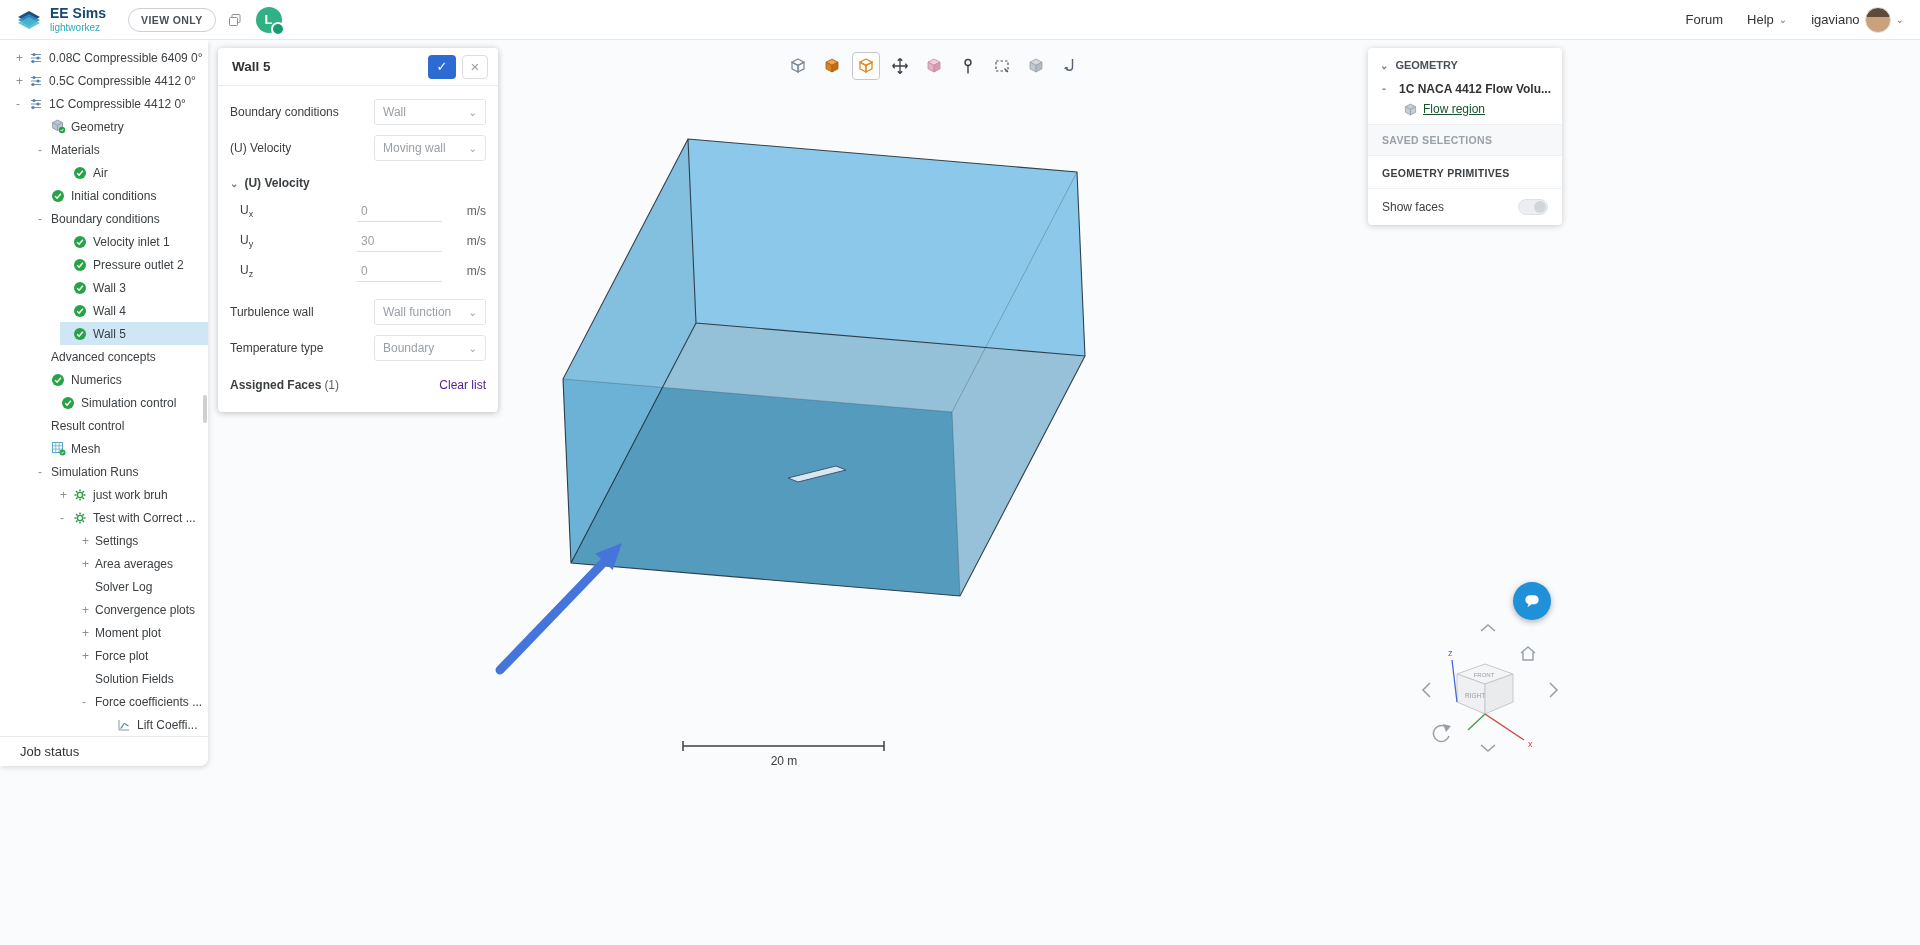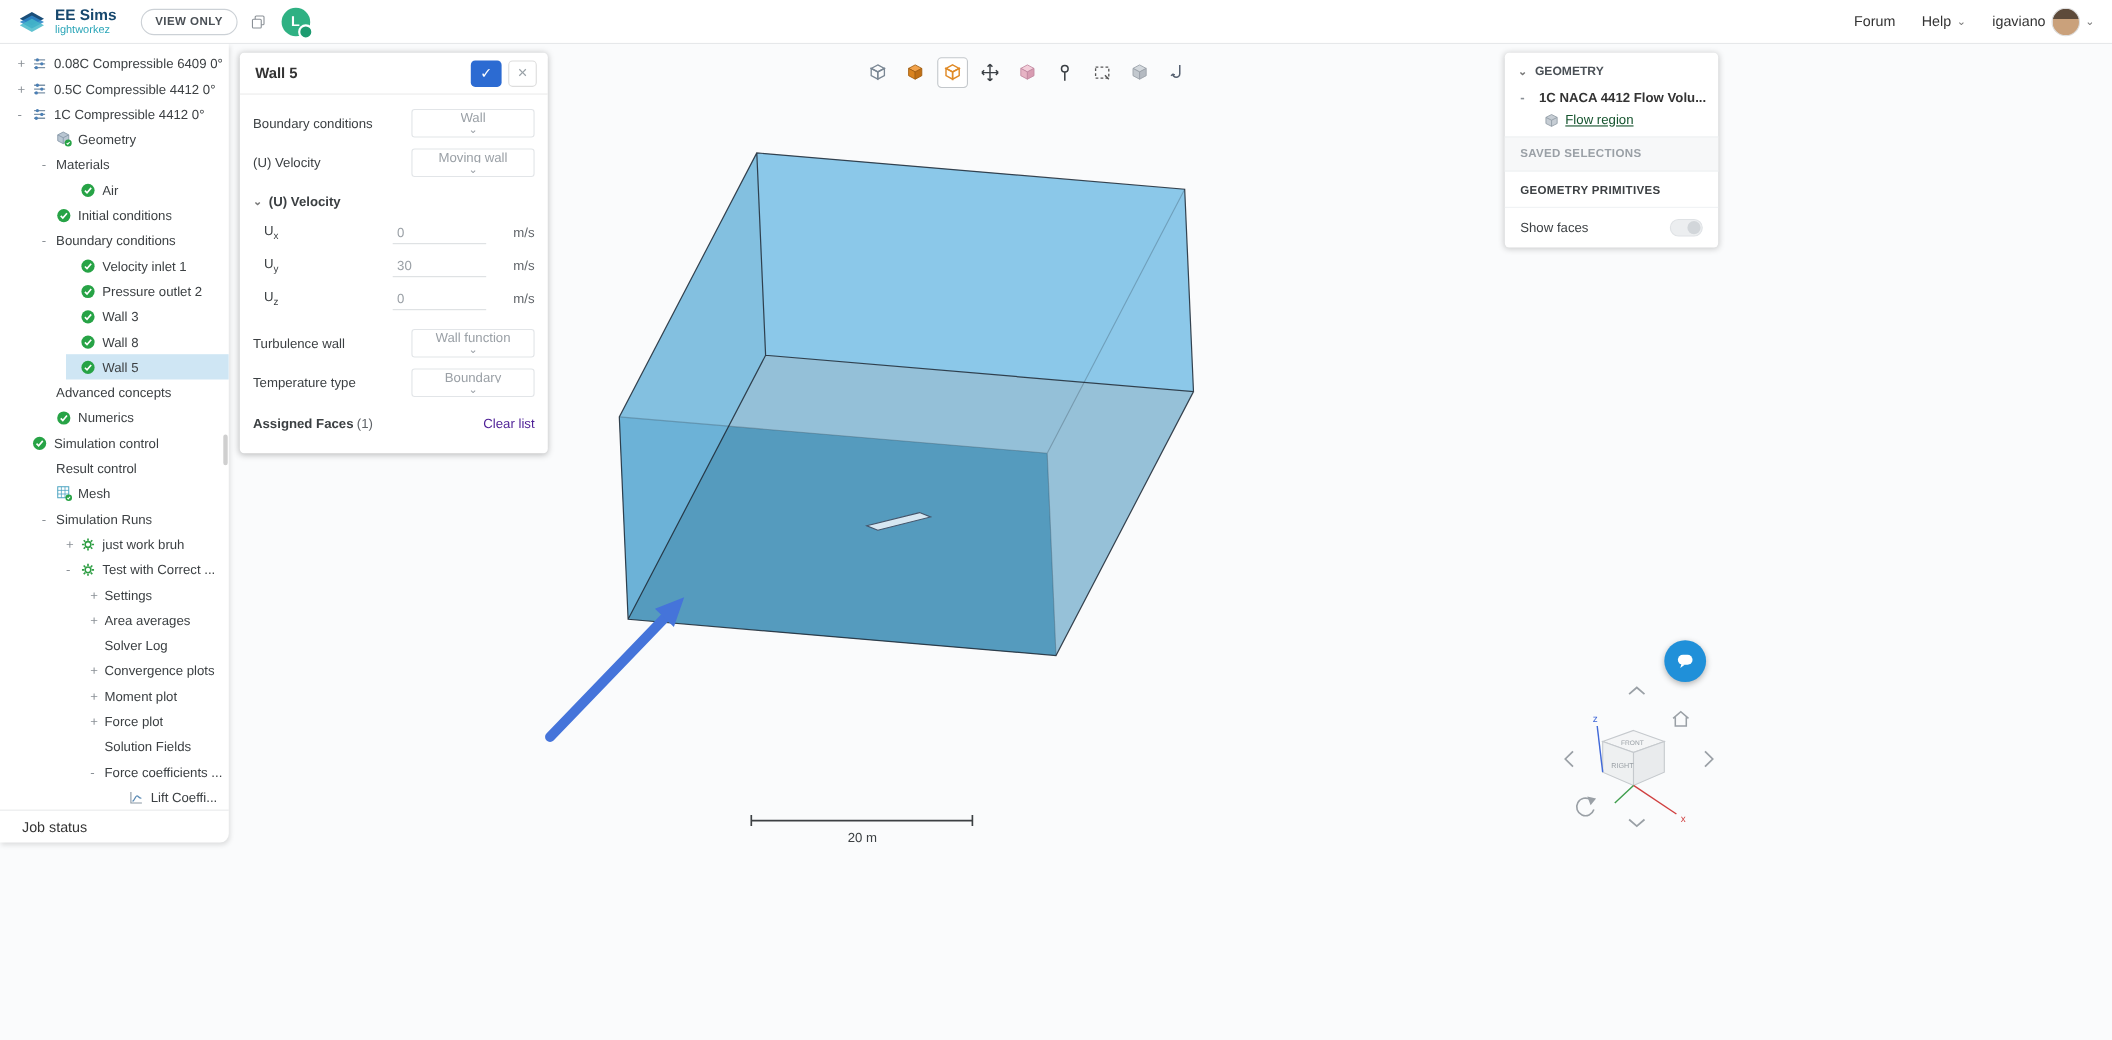--- a/index.html
+++ b/index.html
@@ -45,21 +45,21 @@
   .sp-header { height:38px; display:flex; align-items:center; padding:0 10px 0 14px; border-bottom:1px solid #ececec; }
   .sp-title { flex:1; font-size:13.5px; font-weight:bold; color:#333; }
   .btn-accept { width:28px; height:24px; border-radius:4px; background:#2c6bd2; color:#fff; display:flex;
     align-items:center; justify-content:center; font-size:13px; margin-right:6px; cursor:pointer; }
   .btn-close { width:26px; height:24px; border-radius:4px; background:#fff; border:1px solid #ddd; color:#98a0a6;
     display:flex; align-items:center; justify-content:center; font-size:15px; cursor:pointer; }
   .sp-body { padding:8px 0 14px; }
   .prop-row { display:flex; align-items:center; justify-content:space-between; padding:5px 12px; }
   .prop-label { font-size:12px; color:#3c4043; }
   .select { width:112px; height:26px; border:1px solid #e2e5e8; border-radius:3px; display:flex; align-items:center;
-    padding:0 8px; background:#fff; cursor:pointer;flex-direction:column; }
+    padding:0 8px; background:#fff; cursor:pointer; }
   .select-value { flex:1; font-size:12px; color:#9aa0a6; overflow:hidden; white-space:nowrap; }
   .select .chev-sm { color:#9aa0a6; }
   .section-header { display:flex; align-items:center; gap:6px; padding:10px 12px 6px; font-size:12px; font-weight:bold; color:#3c4043; }
   .vel-row { display:flex; align-items:center; padding:4px 12px 4px 22px; }
   .vel-label { flex:1; font-size:12px; color:#3c4043; }
   .vel-label sub { font-size:9px; }
   .vel-input { width:85px; height:22px; border:none; border-bottom:1px solid #dcdfe2; font-size:12px; color:#9aa0a6;
     padding:0 4px; outline:none; background:transparent; margin-right:14px; font-family:inherit; }
   .vel-unit { width:30px; text-align:right; font-size:12px; color:#5f6368; }
   .gap8 { height:8px; }
@@ -287,21 +287,21 @@
       </div>
       <div class="tree-row" style="padding-left: 60px;">
         <span class="row-inner">
           <span class="expander"></span>
           <span class="tree-icon">
             <svg width="14" height="14" viewBox="0 0 14 14">
               <circle cx="7" cy="7" r="6" fill="#27a346"></circle>
               <path d="M4.2 7.3l1.9 1.9 3.8-4.4" stroke="#fff" stroke-width="1.5" fill="none"></path>
             </svg>
           </span>
-          <span class="tree-label">Wall 8</span>
+          <span class="tree-label">Wall 4</span>
         </span>
       </div>
       <div class="tree-row selected" style="padding-left: 60px;">
         <span class="row-inner">
           <span class="expander"></span>
           <span class="tree-icon">
             <svg width="14" height="14" viewBox="0 0 14 14">
               <circle cx="7" cy="7" r="6" fill="#27a346"></circle>
               <path d="M4.2 7.3l1.9 1.9 3.8-4.4" stroke="#fff" stroke-width="1.5" fill="none"></path>
             </svg>
@@ -320,21 +320,21 @@
           <span class="expander"></span>
           <span class="tree-icon">
             <svg width="14" height="14" viewBox="0 0 14 14">
               <circle cx="7" cy="7" r="6" fill="#27a346"></circle>
               <path d="M4.2 7.3l1.9 1.9 3.8-4.4" stroke="#fff" stroke-width="1.5" fill="none"></path>
             </svg>
           </span>
           <span class="tree-label">Numerics</span>
         </span>
       </div>
-      <div class="tree-row" style="padding-left: 16px;">
+      <div class="tree-row" style="padding-left: 48px;">
         <span class="row-inner">
           <span class="expander"></span>
           <span class="tree-icon">
             <svg width="14" height="14" viewBox="0 0 14 14">
               <circle cx="7" cy="7" r="6" fill="#27a346"></circle>
               <path d="M4.2 7.3l1.9 1.9 3.8-4.4" stroke="#fff" stroke-width="1.5" fill="none"></path>
             </svg>
           </span>
           <span class="tree-label">Simulation control</span>
         </span>

